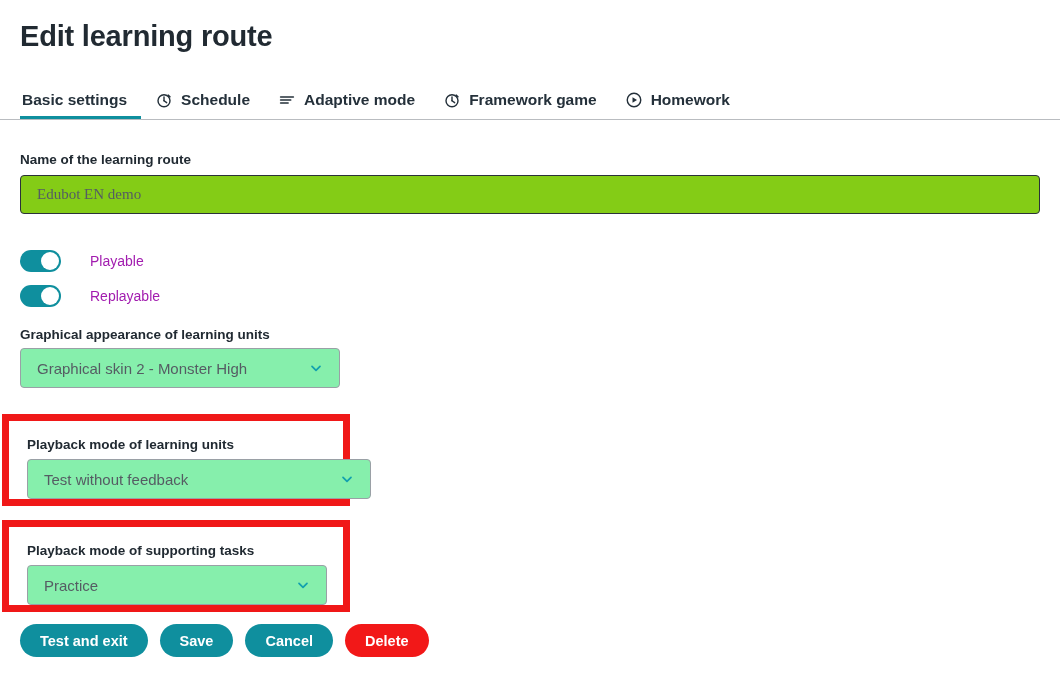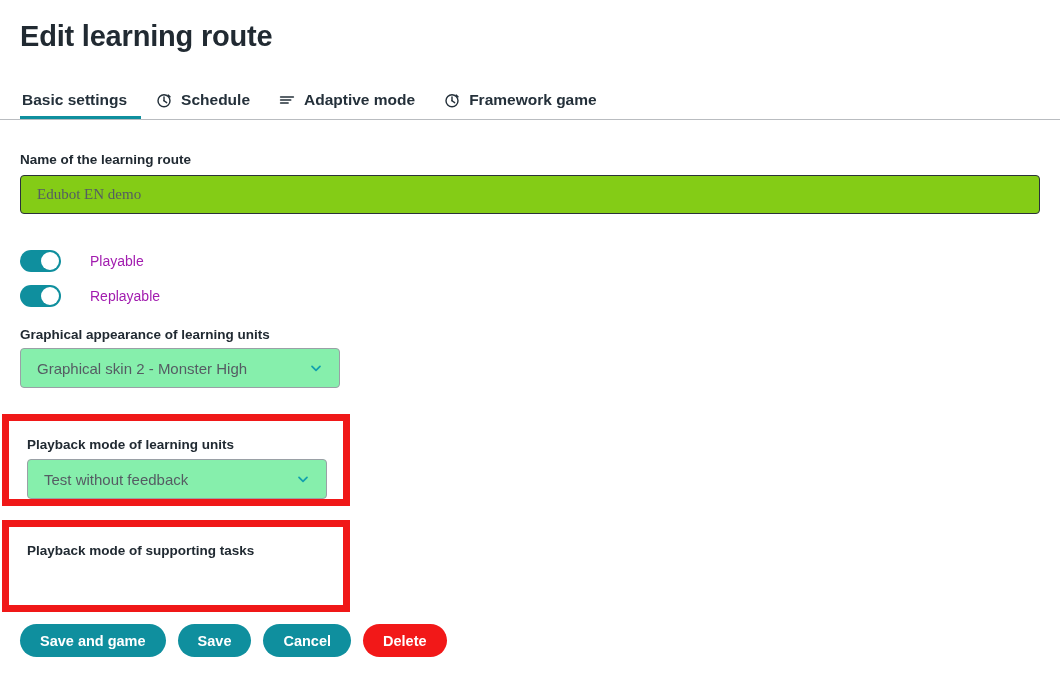--- a/index.html
+++ b/index.html
@@ -274,20 +274,29 @@
           <svg width="18" height="18" viewBox="0 0 24 24" fill="none" stroke="#24303a" stroke-width="1.9" stroke-linecap="round">
             <circle cx="12" cy="13" r="8"></circle>
             <path d="M12 13 L12 8"></path>
             <path d="M12 13 L15.5 15.5"></path>
             <path d="M17.5 5.5 L20 7.6"></path>
           </svg>
         </span>
         <span>Framework game</span>
       </div>
 
+      <div class="tab">
+        <span class="ticon">
+          <svg width="18" height="18" viewBox="0 0 24 24" fill="none" stroke="#24303a" stroke-width="1.9">
+            <circle cx="12" cy="12" r="9"></circle>
+            <path d="M10 8.2 L16 12 L10 15.8 Z" fill="#24303a" stroke="none"></path>
+          </svg>
+        </span>
+        <span>Homework</span>
+      </div>
 
     </div>
   </div>
 
   <div class="field-label name-label">Name of the learning route</div>
   <input class="name-input" type="text" value="Edubot EN demo" style="">
 
   <div class="toggle-row r1">
     <div class="switch">
         <div class="knob"></div>
@@ -310,35 +319,45 @@
         <svg width="16" height="16" viewBox="0 0 24 24" fill="none" stroke="#13a0ae" stroke-width="2.6" stroke-linecap="round" stroke-linejoin="round">
           <path d="M6 9.5 L12 15.5 L18 9.5"></path>
         </svg>
       </span>
     </div>
   </div>
 
   <div class="redbox b1">
     <div class="rb-label">Playback mode of learning units</div>
     <div class="select-wrap rb-select">
-      <div class="select-box" style="width:300px">
+      <div class="select-box" style="width:344px">
         <span class="sval">Test without feedback</span>
         <span class="chev">
           <svg width="16" height="16" viewBox="0 0 24 24" fill="none" stroke="#13a0ae" stroke-width="2.6" stroke-linecap="round" stroke-linejoin="round">
             <path d="M6 9.5 L12 15.5 L18 9.5"></path>
           </svg>
         </span>
       </div>
     </div>
   </div>
 
   <div class="redbox b2">
     <div class="rb-label">Playback mode of supporting tasks</div>
+    <div class="select-wrap rb-select">
+      <div class="select-box" style="width:300px">
+        <span class="sval">Practice</span>
+        <span class="chev">
+          <svg width="16" height="16" viewBox="0 0 24 24" fill="none" stroke="#13a0ae" stroke-width="2.6" stroke-linecap="round" stroke-linejoin="round">
+            <path d="M6 9.5 L12 15.5 L18 9.5"></path>
+          </svg>
+        </span>
+      </div>
+    </div>
   </div>
 
   <div class="btn-row">
-    <button class="btn">Save and game</button>
+    <button class="btn">Test and exit</button>
     <button class="btn">Save</button>
     <button class="btn">Cancel</button>
     <button class="btn danger">Delete</button>
   </div>
 
 </div>
 
 </body></html>

